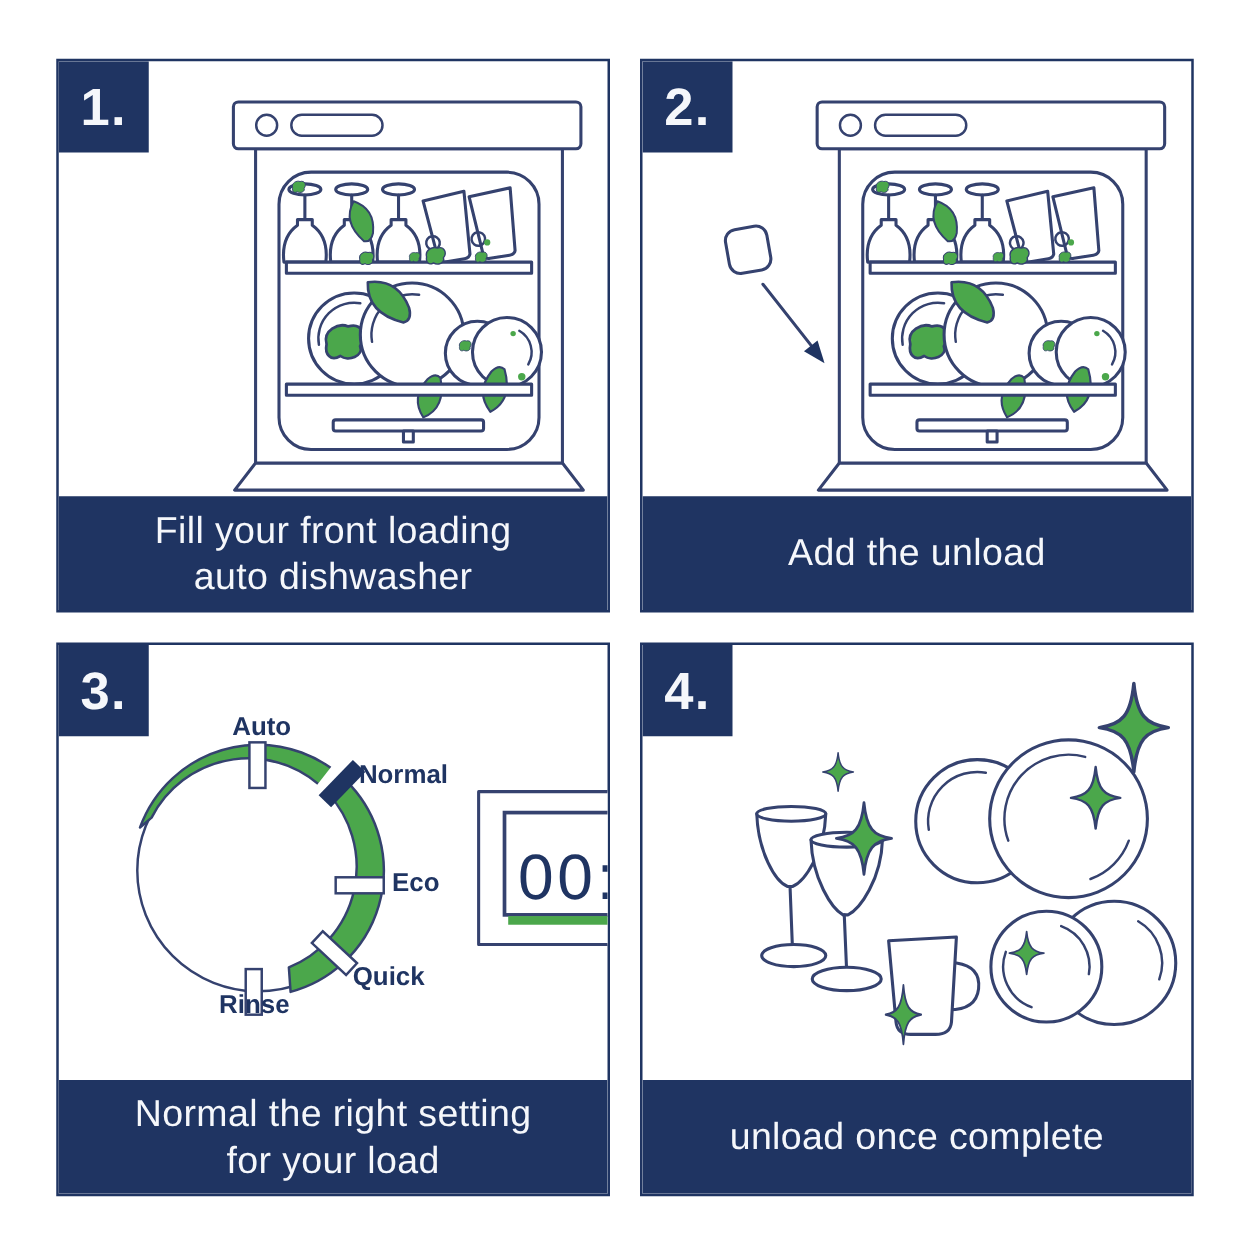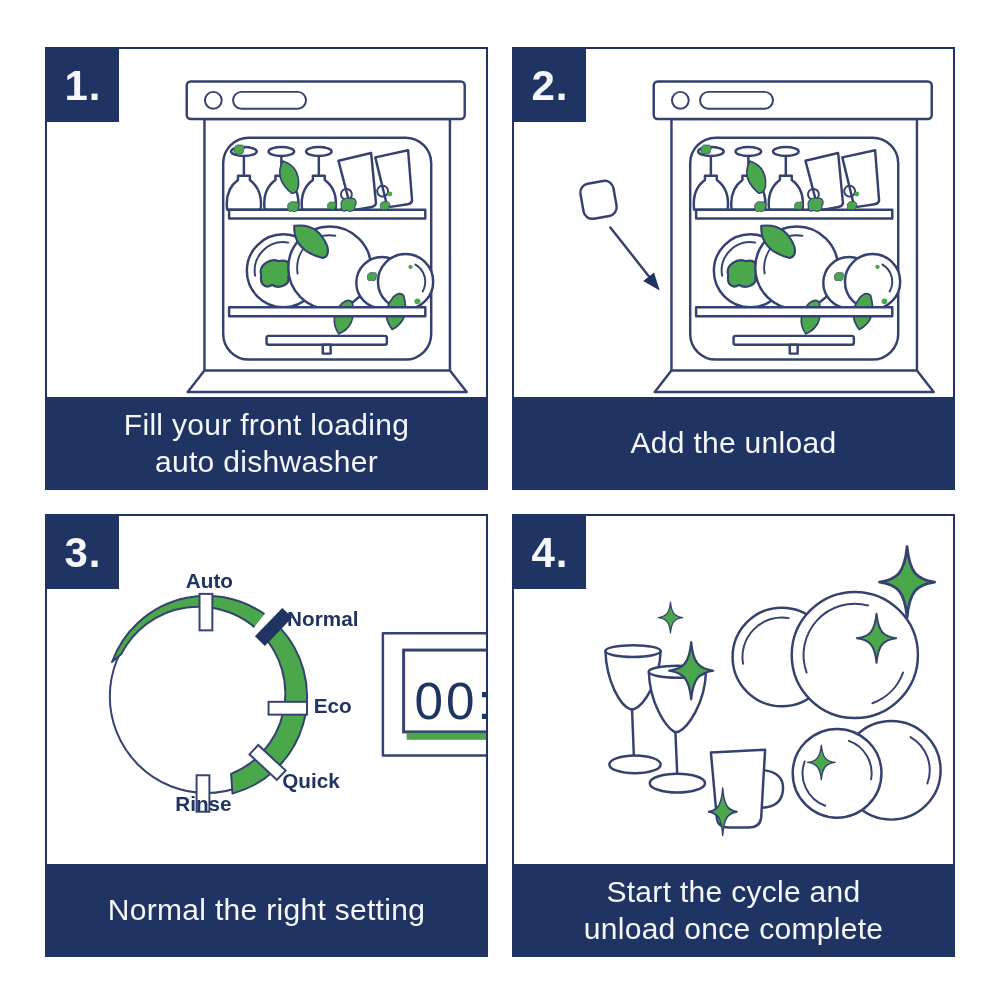--- a/index.html
+++ b/index.html
@@ -183,20 +183,21 @@
         <g>
           <rect class="lnf" x="299" y="119" width="200" height="124"></rect>
           <rect x="320" y="136" width="200" height="83" fill="#fff" stroke="var(--line)" stroke-width="3"></rect>
           <text class="timer-text" x="331" y="206">00:1</text>
           <rect class="grnp" x="323" y="220" width="200" height="7"></rect>
         </g>
       </svg>
     </div>
     <div class="caption">
       <div>Normal the right setting</div>
+      <div>for your load</div>
     </div>
   </section>
 
   <section class="panel panel-4">
     <div class="badge">
       <span>4.</span>
     </div>
     <div class="art">
       <svg viewBox="0 0 443 353">
 
@@ -240,18 +241,17 @@
 
         <use href="#spark" class="spark" transform="translate(117,103) scale(0.62,0.6)"></use>
         <use href="#spark" class="spark" transform="translate(138,157) scale(1.12,1.12)"></use>
         <use href="#spark" class="spark" transform="translate(170,300) scale(0.72,0.92)"></use>
         <use href="#spark" class="spark" transform="translate(326,124) scale(1.0,0.96)"></use>
         <use href="#spark" class="spark" transform="translate(357,67) scale(1.4,1.38)"></use>
         <use href="#spark" class="spark" transform="translate(270,250) scale(0.7,0.67)"></use>
       </svg>
     </div>
     <div class="caption">
-      <div>Start the cycle and</div>
       <div>unload once complete</div>
     </div>
   </section>
 
 </div>
 
 </body></html>

